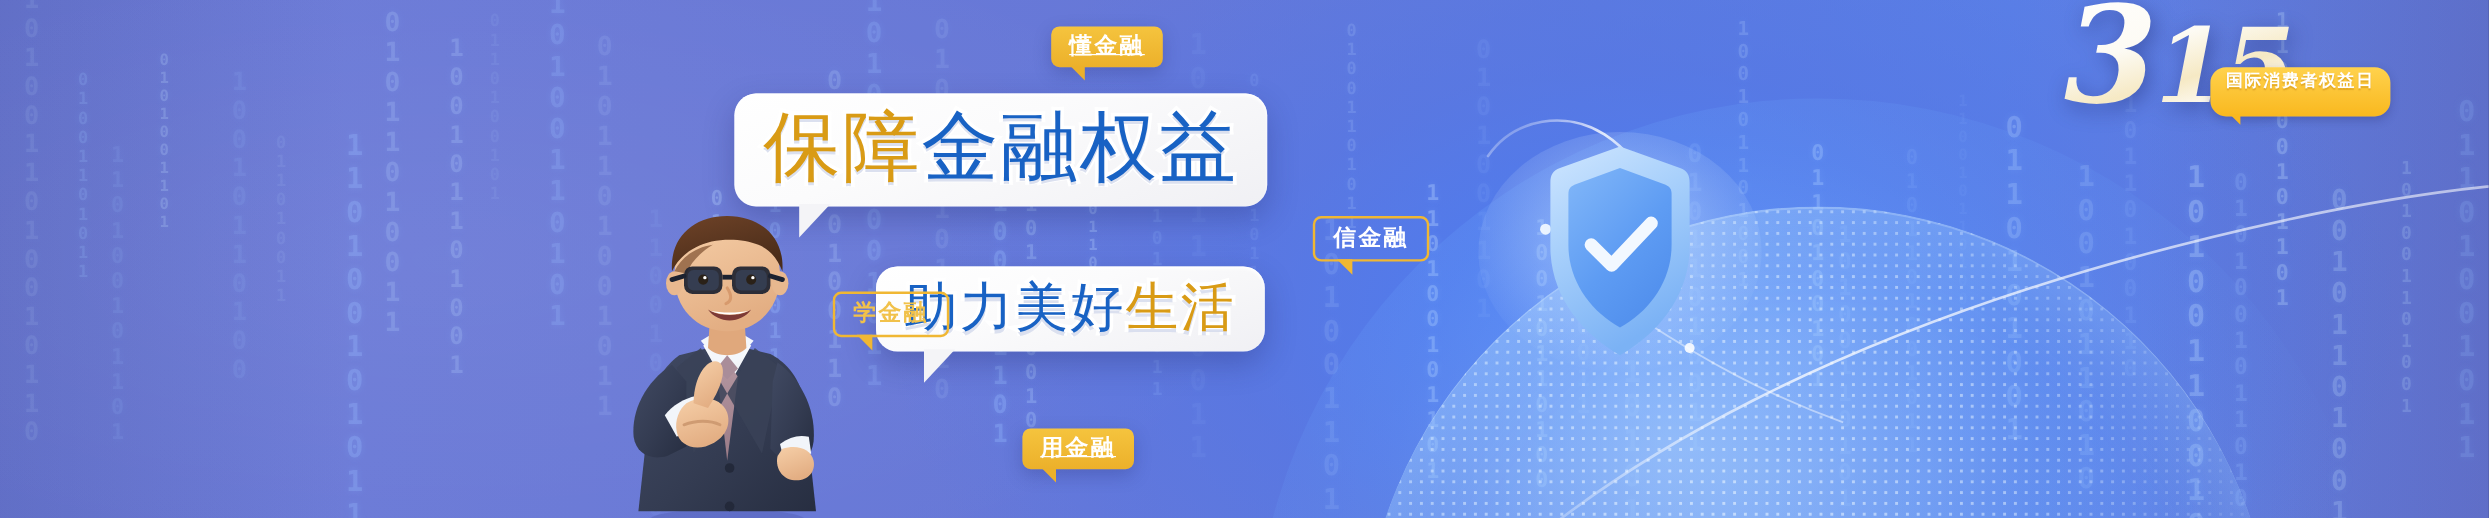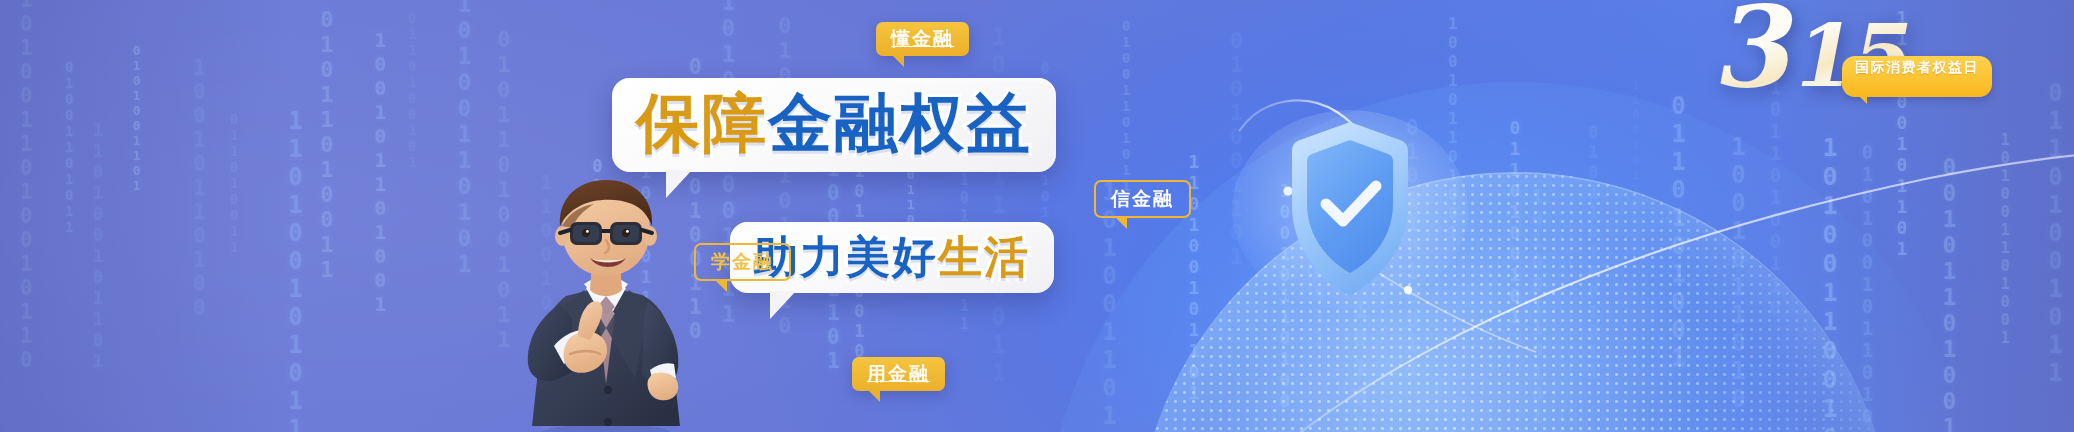--- a/index.html
+++ b/index.html
@@ -147,21 +147,21 @@
     border-top:28px solid #f4f4f7;
     border-right:26px solid transparent;
   }
   .hl-1{margin-left:0;}
   .hl-1::after{left:54px; bottom:-26px;}
   .hl-2{margin-left:118px; margin-top:50px;}
   .hl-2::after{left:40px; bottom:-26px;}
 
   .hl-text{
     font-family:"DejaVu Sans","Liberation Sans",sans-serif;
-    font-weight:700;
+    font-weight:400;
     font-size:64px;
     line-height:1.12;
     letter-spacing:2px;
     white-space:nowrap;
     display:block;
   }
   .hl-2 .hl-text{font-size:44px;}
   .seg-gold{
     color:#d99b15;
     -webkit-text-stroke:6px #ffffff;

